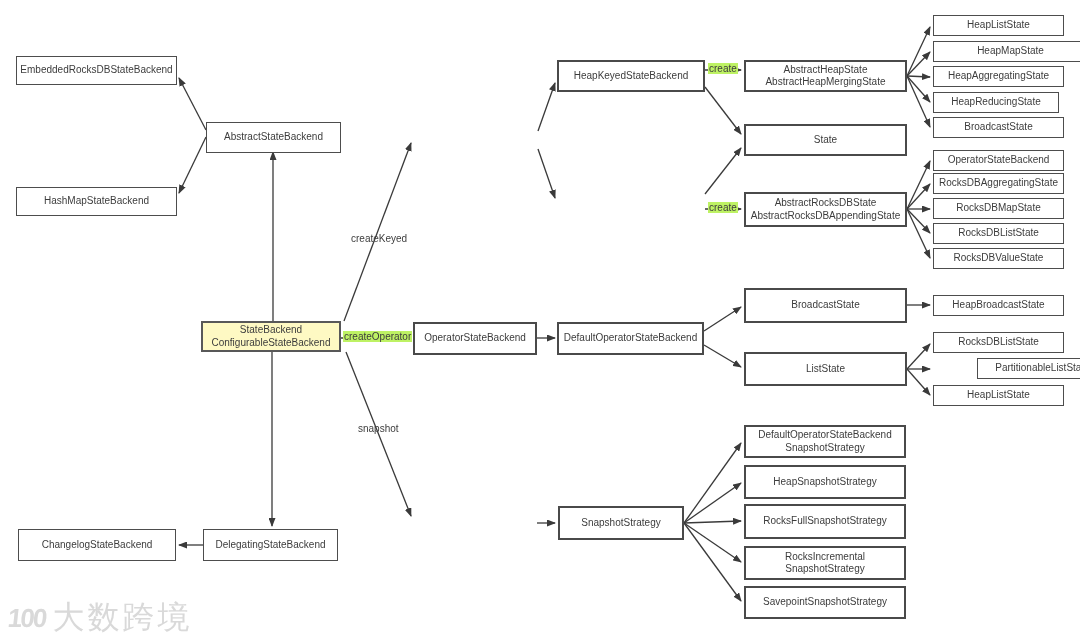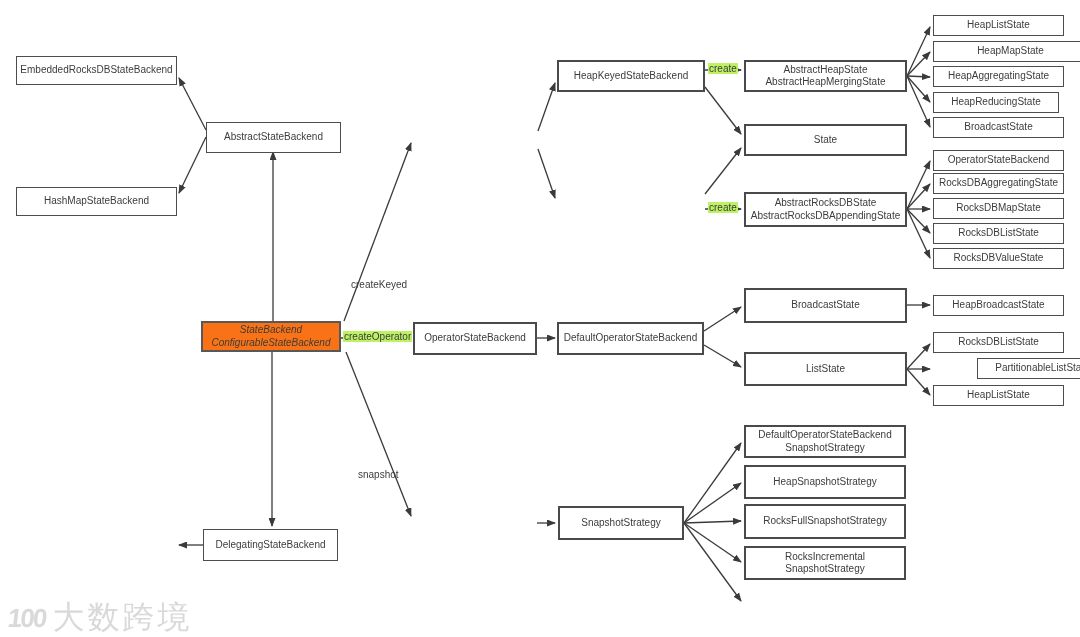--- a/index.html
+++ b/index.html
@@ -8,26 +8,26 @@
     font-family:"Liberation Sans","DejaVu Sans",sans-serif;overflow:hidden;
   }
   .edges{position:absolute;left:0;top:0;width:1080px;height:637px;}
   .node{
     position:absolute;box-sizing:border-box;background:#ffffff;
     border:1.4px solid #4d4d4d;color:#3c3c3c;
     display:flex;align-items:center;justify-content:center;text-align:center;
     font-size:10px;line-height:1.25;white-space:pre-line;z-index:2;
   }
   .node.thick{border-width:2px;border-color:#4a4a4a;}
-  .node.hl{background:#f97316;border-width:2px;border-color:#585858;font-style:italic;}
+  .node.hl{background:#fef9c3;border-width:2px;border-color:#585858;}
   .edge-label{
     position:absolute;font-size:10px;color:#3c3c3c;z-index:3;
     background:#bef264;padding:0 1px;white-space:nowrap;
   }
-  .edge-label.nobg{background:transparent;margin-top:46px;}
+  .edge-label.nobg{background:transparent;}
   .watermark{
     position:absolute;left:8px;top:596px;display:flex;align-items:center;gap:7px;
     color:#d9d9d9;z-index:1;user-select:none;
   }
   .wm-logo{font-size:26px;font-weight:700;letter-spacing:-2px;transform:skewX(-6deg);}
   .wm-text{font-size:32px;font-weight:400;letter-spacing:3px;}
 </style>
 </head>
 <body>
 
@@ -78,40 +78,42 @@
       <line x1="684" y1="523" x2="741" y2="562" marker-end="url(#arrow)"></line>
       <line x1="684" y1="523" x2="741" y2="601" marker-end="url(#arrow)"></line>
     </g>
   </svg>
 
   <div class="node" style="left:16px;top:56px;width:161px;height:29px">EmbeddedRocksDBStateBackend</div>
   <div class="node" style="left:206px;top:122px;width:135px;height:31px">AbstractStateBackend</div>
   <div class="node" style="left:16px;top:187px;width:161px;height:29px">HashMapStateBackend</div>
   <div class="node hl" style="left:201px;top:321px;width:140px;height:31px">StateBackend
 ConfigurableStateBackend</div>
+  <div class="node" style="left:18px;top:529px;width:158px;height:32px">ChangelogStateBackend</div>
   <div class="node" style="left:203px;top:529px;width:135px;height:32px">DelegatingStateBackend</div>
 
   <div class="node thick" style="left:557px;top:60px;width:148px;height:32px">HeapKeyedStateBackend</div>
   <div class="node thick" style="left:413px;top:322px;width:124px;height:33px">OperatorStateBackend</div>
   <div class="node thick" style="left:557px;top:322px;width:147px;height:33px">DefaultOperatorStateBackend</div>
   <div class="node thick" style="left:558px;top:506px;width:126px;height:34px">SnapshotStrategy</div>
 
   <div class="node thick" style="left:744px;top:60px;width:163px;height:32px">AbstractHeapState
 AbstractHeapMergingState</div>
   <div class="node thick" style="left:744px;top:124px;width:163px;height:32px">State</div>
   <div class="node thick" style="left:744px;top:192px;width:163px;height:35px">AbstractRocksDBState
 AbstractRocksDBAppendingState</div>
   <div class="node thick" style="left:744px;top:352px;width:163px;height:34px">ListState</div>
   <div class="node thick" style="left:744px;top:288px;width:163px;height:35px">BroadcastState</div>
   <div class="node thick" style="left:744px;top:425px;width:162px;height:33px">DefaultOperatorStateBackend
 SnapshotStrategy</div>
   <div class="node thick" style="left:744px;top:465px;width:162px;height:34px">HeapSnapshotStrategy</div>
   <div class="node thick" style="left:744px;top:504px;width:162px;height:35px">RocksFullSnapshotStrategy</div>
   <div class="node thick" style="left:744px;top:546px;width:162px;height:34px">RocksIncremental
 SnapshotStrategy</div>
+  <div class="node thick" style="left:744px;top:586px;width:162px;height:33px">SavepointSnapshotStrategy</div>
 
   <div class="node" style="left:933px;top:15px;width:131px;height:21px">HeapListState</div>
   <div class="node" style="left:933px;top:41px;width:155px;height:21px">HeapMapState</div>
   <div class="node" style="left:933px;top:66px;width:131px;height:21px">HeapAggregatingState</div>
   <div class="node" style="left:933px;top:92px;width:126px;height:21px">HeapReducingState</div>
   <div class="node" style="left:933px;top:117px;width:131px;height:21px">BroadcastState</div>
 
   <div class="node" style="left:933px;top:150px;width:131px;height:21px">OperatorStateBackend</div>
   <div class="node" style="left:933px;top:173px;width:131px;height:21px">RocksDBAggregatingState</div>
   <div class="node" style="left:933px;top:198px;width:131px;height:21px">RocksDBMapState</div>

